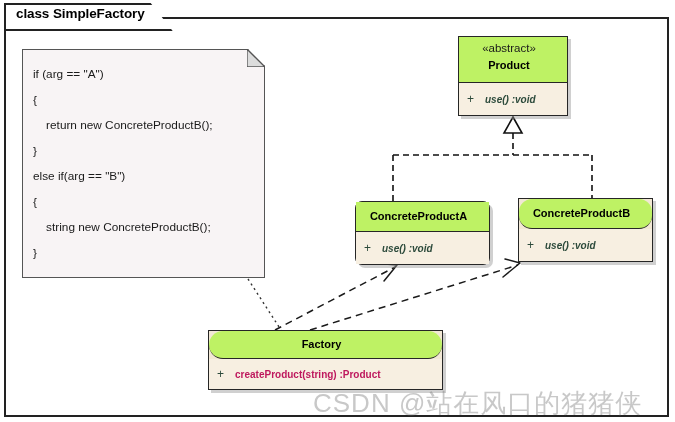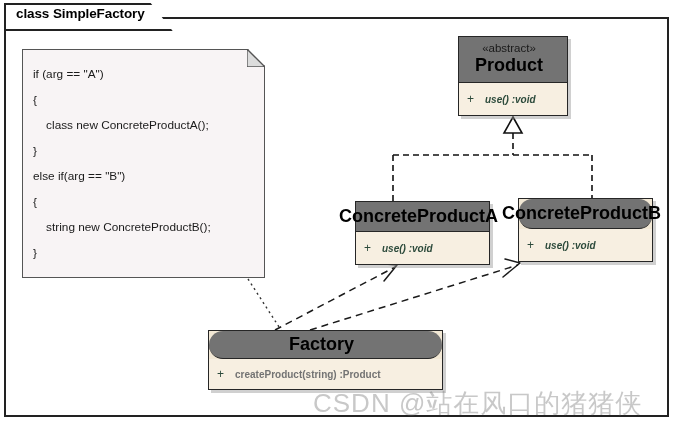--- a/index.html
+++ b/index.html
@@ -105,33 +105,33 @@
   .uml-class {
     position: absolute;
     box-sizing: border-box;
     border: 1.6px solid #262626;
     background: #f2e8d5;
     box-shadow: 3px 3px 0 rgba(150,150,150,0.45);
   }
   .uml-header {
     box-sizing: border-box;
     border-bottom: 1.6px solid #262626;
-    background: #737373;
+    background: #bef264;
     text-align: center;
     padding: 3px 12px 4px 4px;
   }
   .uml-stereotype {
     display: block;
     font-size: 11.5px;
     color: #1a1a1a;
     line-height: 16px;
   }
   .uml-name {
     display: block;
-    font-size: 18px;
+    font-size: 11px;
     font-weight: bold;
     color: #000000;
     line-height: 19px;
   }
   .uml-compartment {
     box-sizing: border-box;
     background: #f7efe1;
     padding: 6px 8px;
     display: flex;
     align-items: center;
@@ -144,29 +144,29 @@
   }
   .uml-member {
     font-size: 10px;
     color: #2c4a3b;
     font-style: italic;
     white-space: nowrap;
     font-weight: bold;
   }
   .uml-member.plain {
     font-style: normal;
-    color: #737373;
+    color: #be185d;
   }
 
   
   #class-product        { left: 458px; top: 36px;  width: 110px; height: 80px; }
   #class-product .uml-header      { height: 46px; }
   #class-product .uml-compartment { height: 32px; }
 
-  #class-concrete-a     { left: 355px; top: 201px; width: 135px; height: 64px; }
+  #class-concrete-a     { left: 355px; top: 201px; width: 135px; height: 64px; border-radius: 7px; }
   #class-concrete-a .uml-header      { height: 30px; display:flex; align-items:center; justify-content:center; }
   #class-concrete-a .uml-compartment { height: 32px; }
 
   #class-concrete-b     { left: 518px; top: 198px; width: 135px; height: 64px; }
   #class-concrete-b .uml-header      { height: 30px; display:flex; align-items:center; justify-content:center;border-radius:13px; }
   #class-concrete-b .uml-compartment { height: 32px; }
 
   #class-factory        { left: 208px; top: 330px; width: 235px; height: 60px; }
   #class-factory .uml-header      { height: 28px; display:flex; align-items:center; justify-content:center;border-radius:14px; }
   #class-factory .uml-compartment { height: 30px; }
@@ -220,21 +220,21 @@
       <path d="M310,330 L518,265" stroke="#1a1a1a" stroke-width="1.5" fill="none" stroke-dasharray="7,5"></path>
       <path d="M503,277 L520,263 L505,259" stroke="#1a1a1a" stroke-width="1.5" fill="none" stroke-linecap="round" stroke-linejoin="round"></path>
     </g>
 
     <path d="M248,279 L281,330" stroke="#333333" stroke-width="1.4" fill="none" stroke-dasharray="2,3.5"></path>
   </svg>
 
   <div id="note-box">
     <div class="note-line">if (arg == "A")</div>
     <div class="note-line">{</div>
-    <div class="note-line">    class new ConcreteProductA();</div>
+    <div class="note-line">    return new ConcreteProductB();</div>
     <div class="note-line">}</div>
     <div class="note-line">else if(arg == "B")</div>
     <div class="note-line">{</div>
     <div class="note-line">    string new ConcreteProductB();</div>
     <div class="note-line">}</div>
   </div>
   <svg id="note-fold" viewBox="0 0 18 18" xmlns="http://www.w3.org/2000/svg">
     <polygon points="0,0 18,18 0,18" fill="#dcdcdc" stroke="#555555" stroke-width="1.3"></polygon>
   </svg>
 

